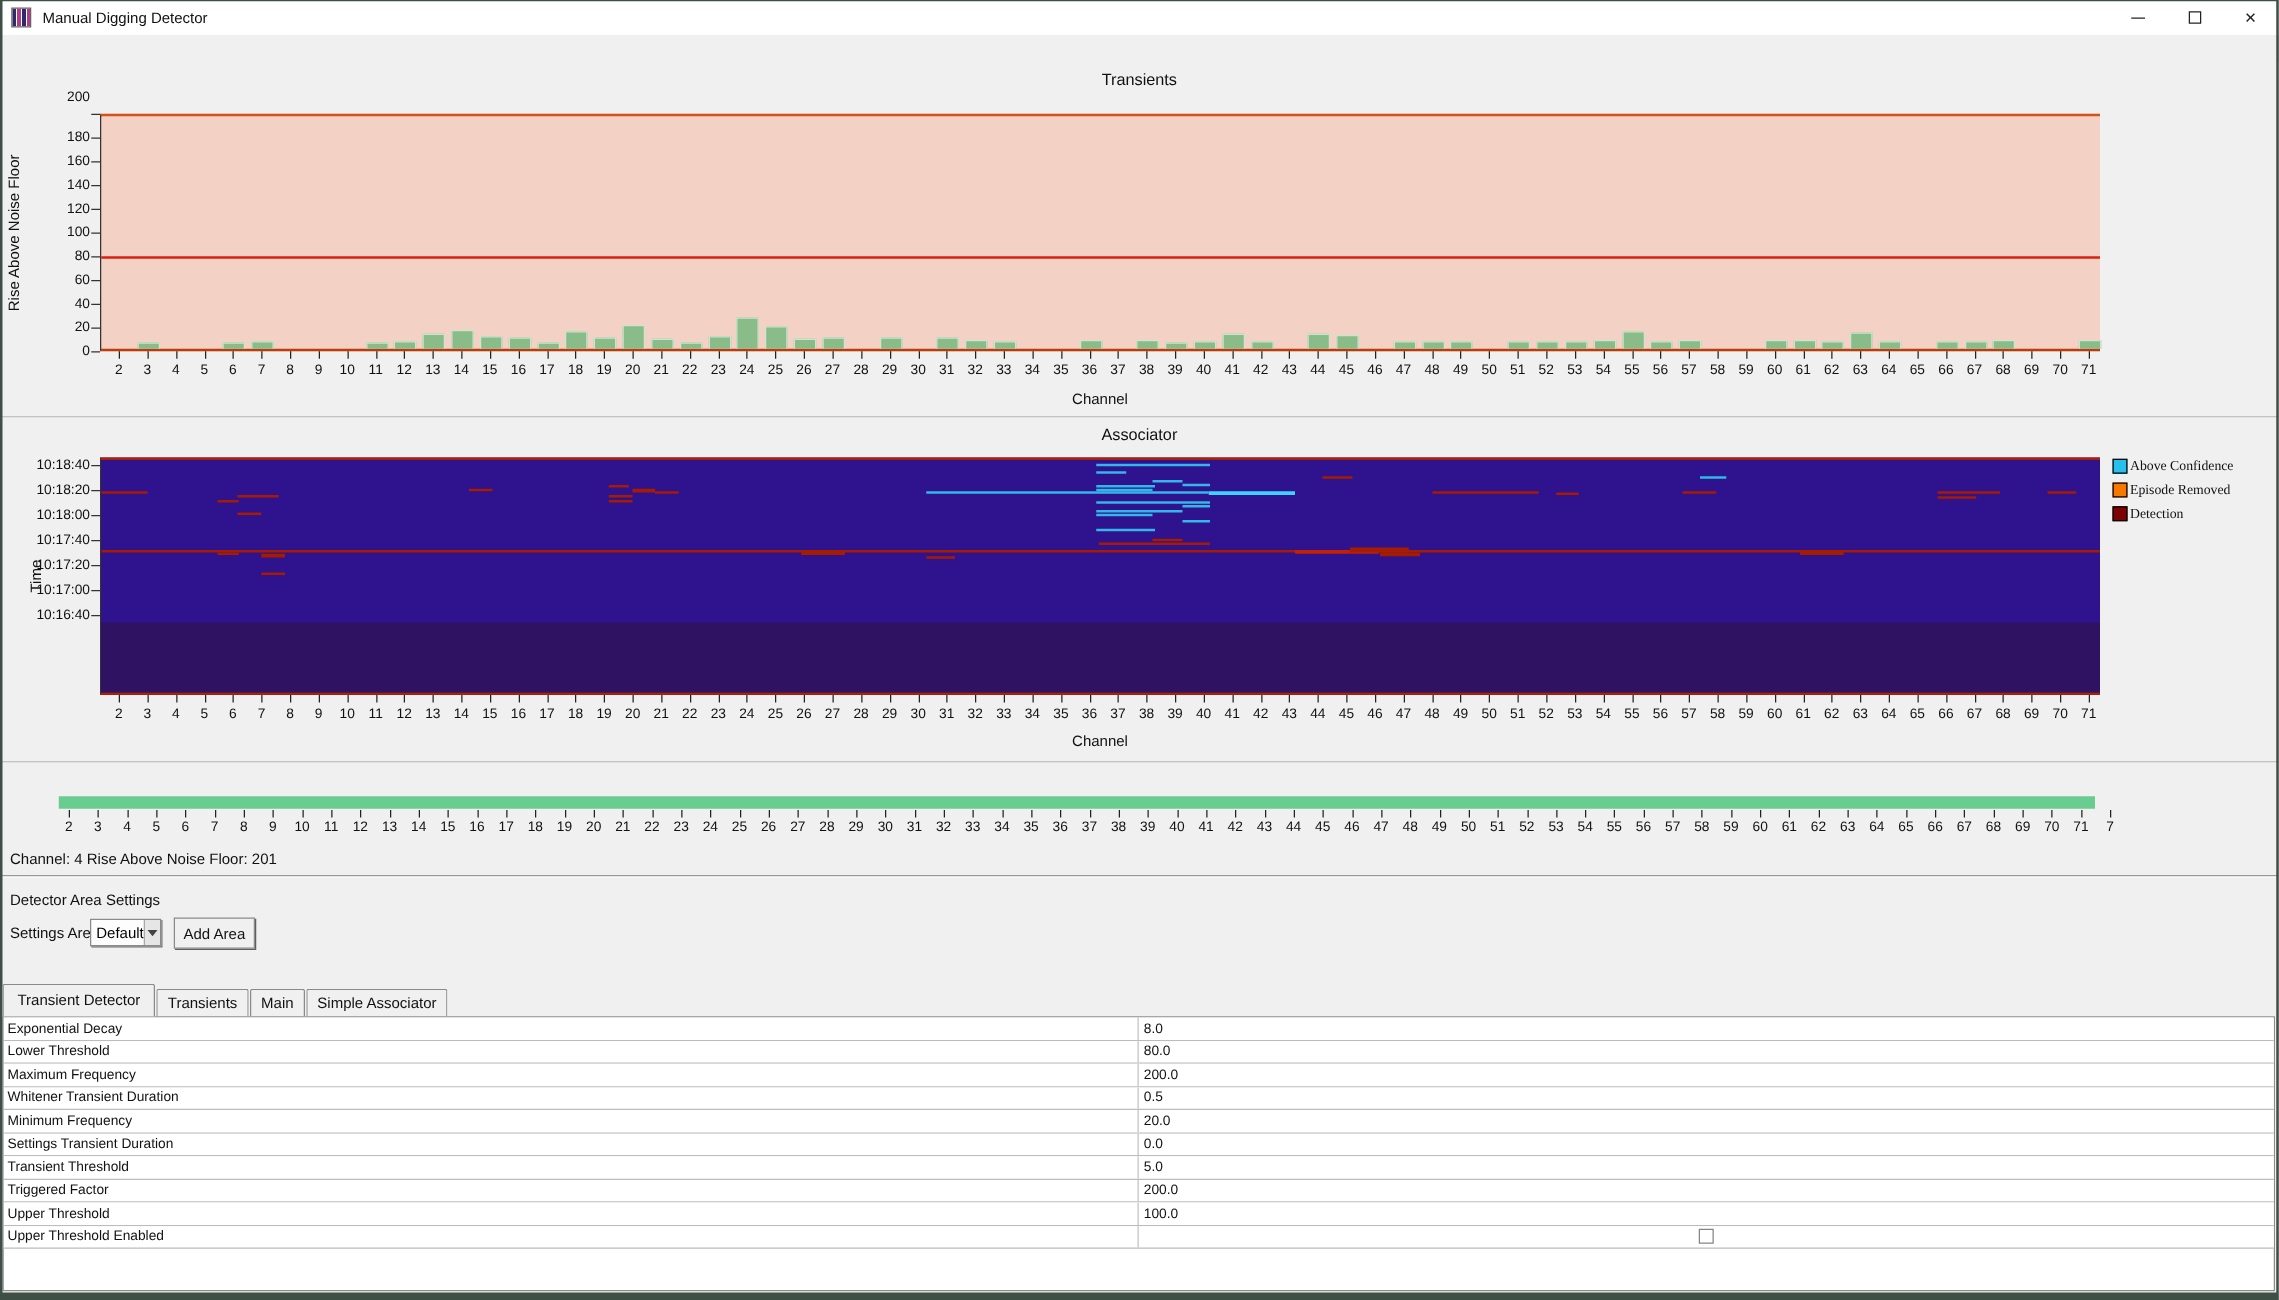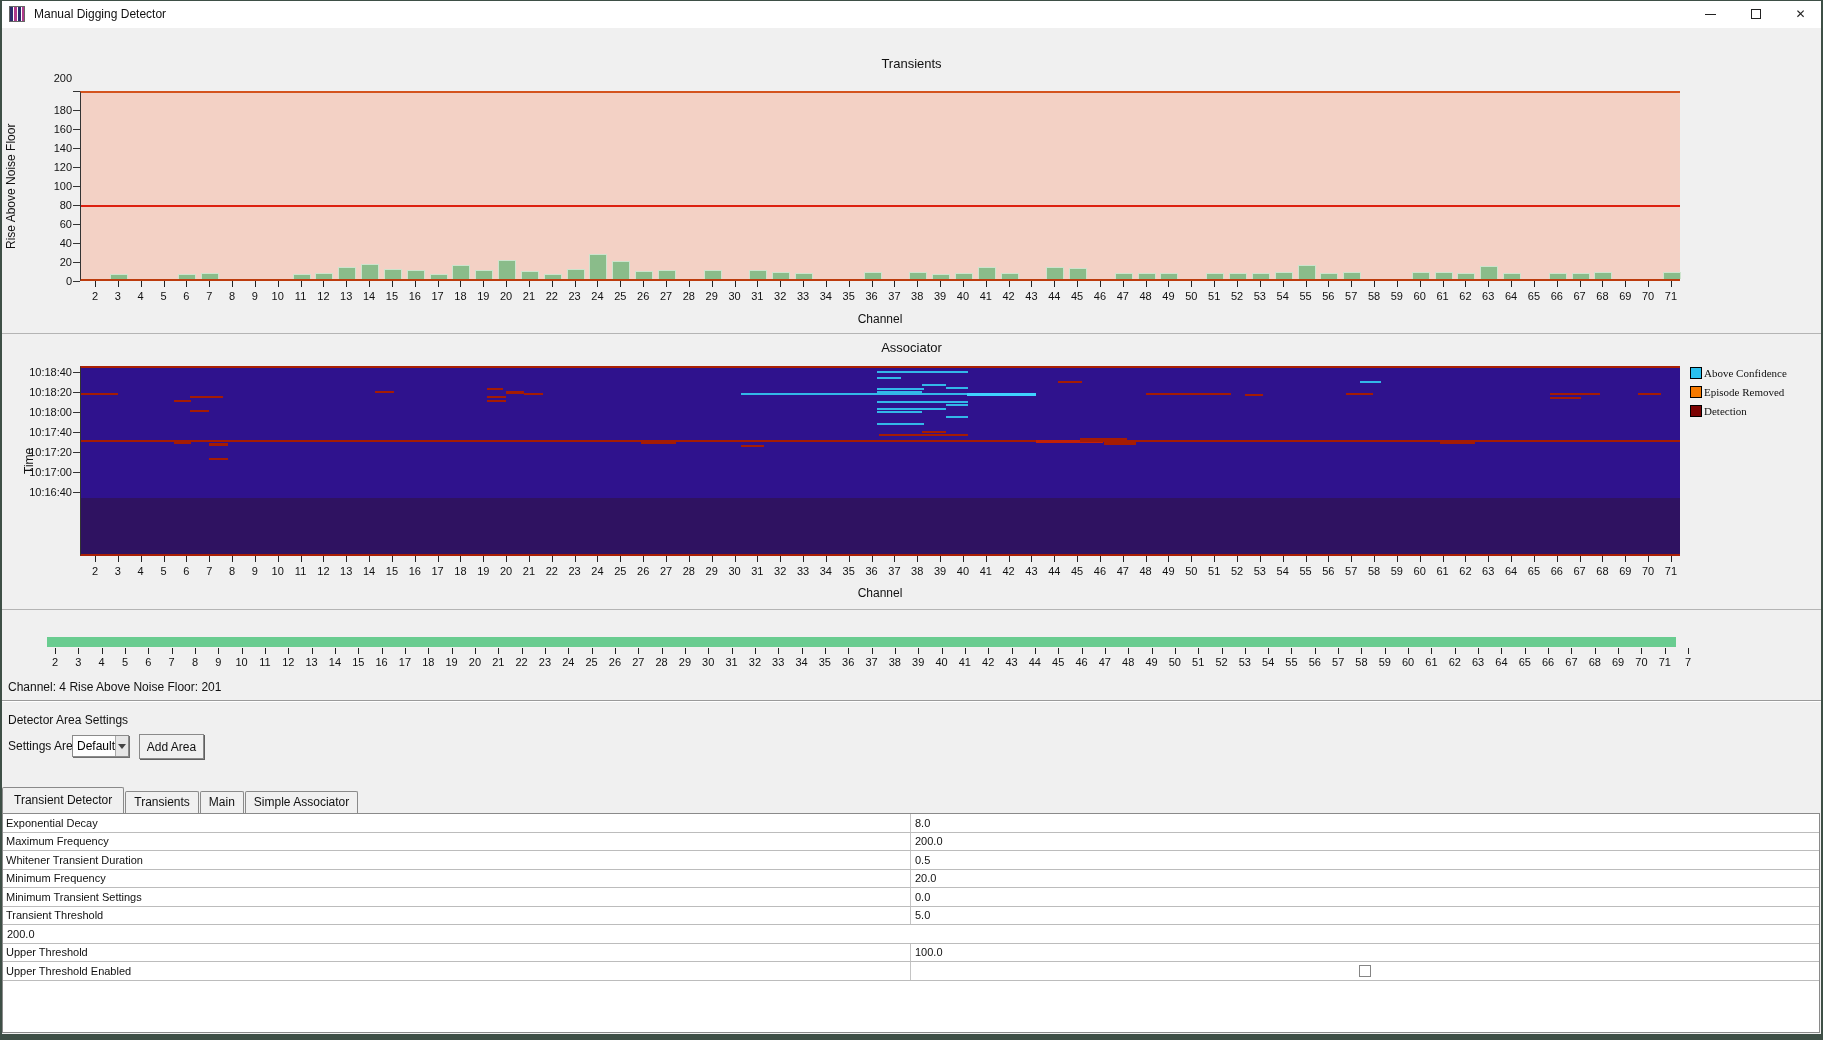--- a/index.html
+++ b/index.html
@@ -730,40 +730,45 @@
         <div class="tab">Main</div>
         <div class="tab">Simple Associator</div>
       </div>
     <div class="table">
       <div>
           <div class="trow">
             <div class="tcell cell-name">Exponential Decay</div>
             <div class="tcell cell-val">8.0</div>
           </div>
           <div class="trow">
+            <div class="tcell cell-name">Lower Threshold</div>
+            <div class="tcell cell-val">80.0</div>
+          </div>
+          <div class="trow">
             <div class="tcell cell-name">Maximum Frequency</div>
             <div class="tcell cell-val">200.0</div>
           </div>
           <div class="trow">
             <div class="tcell cell-name">Whitener Transient Duration</div>
             <div class="tcell cell-val">0.5</div>
           </div>
           <div class="trow">
             <div class="tcell cell-name">Minimum Frequency</div>
             <div class="tcell cell-val">20.0</div>
           </div>
           <div class="trow">
-            <div class="tcell cell-name">Minimum Transient Settings</div>
+            <div class="tcell cell-name">Settings Transient Duration</div>
             <div class="tcell cell-val">0.0</div>
           </div>
           <div class="trow">
             <div class="tcell cell-name">Transient Threshold</div>
             <div class="tcell cell-val">5.0</div>
           </div>
           <div class="trow">
+            <div class="tcell cell-name">Triggered Factor</div>
             <div class="tcell cell-val">200.0</div>
           </div>
           <div class="trow">
             <div class="tcell cell-name">Upper Threshold</div>
             <div class="tcell cell-val">100.0</div>
           </div>
           <div class="trow">
             <div class="tcell cell-name">Upper Threshold Enabled</div>
             <div class="tcell cell-val centered">
               <div class="checkbox"></div>

